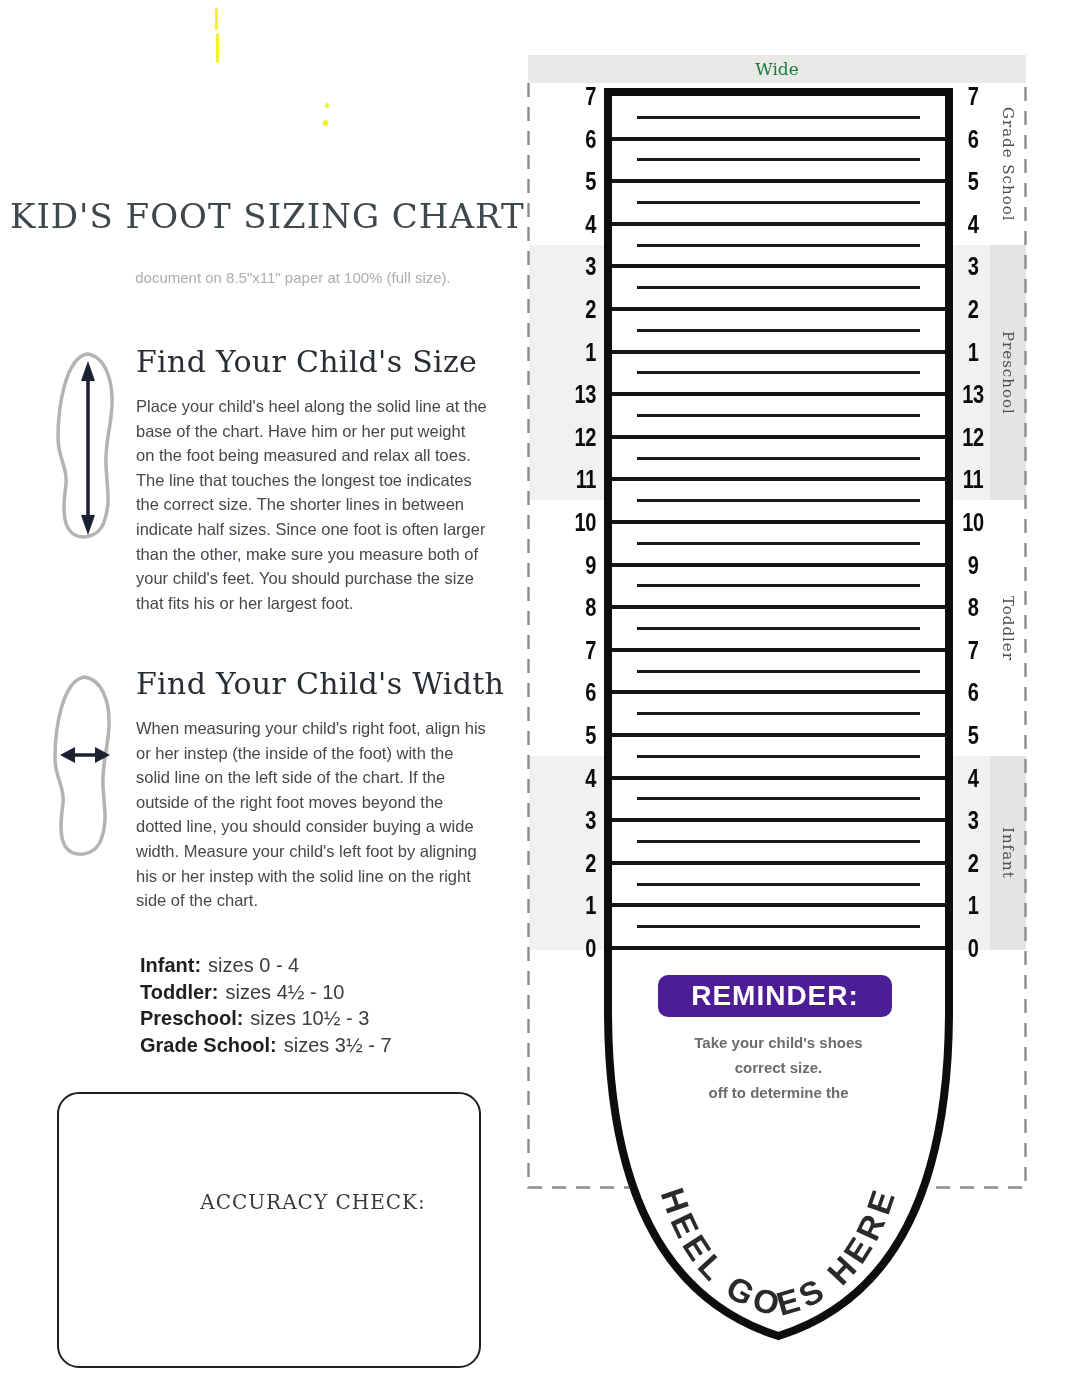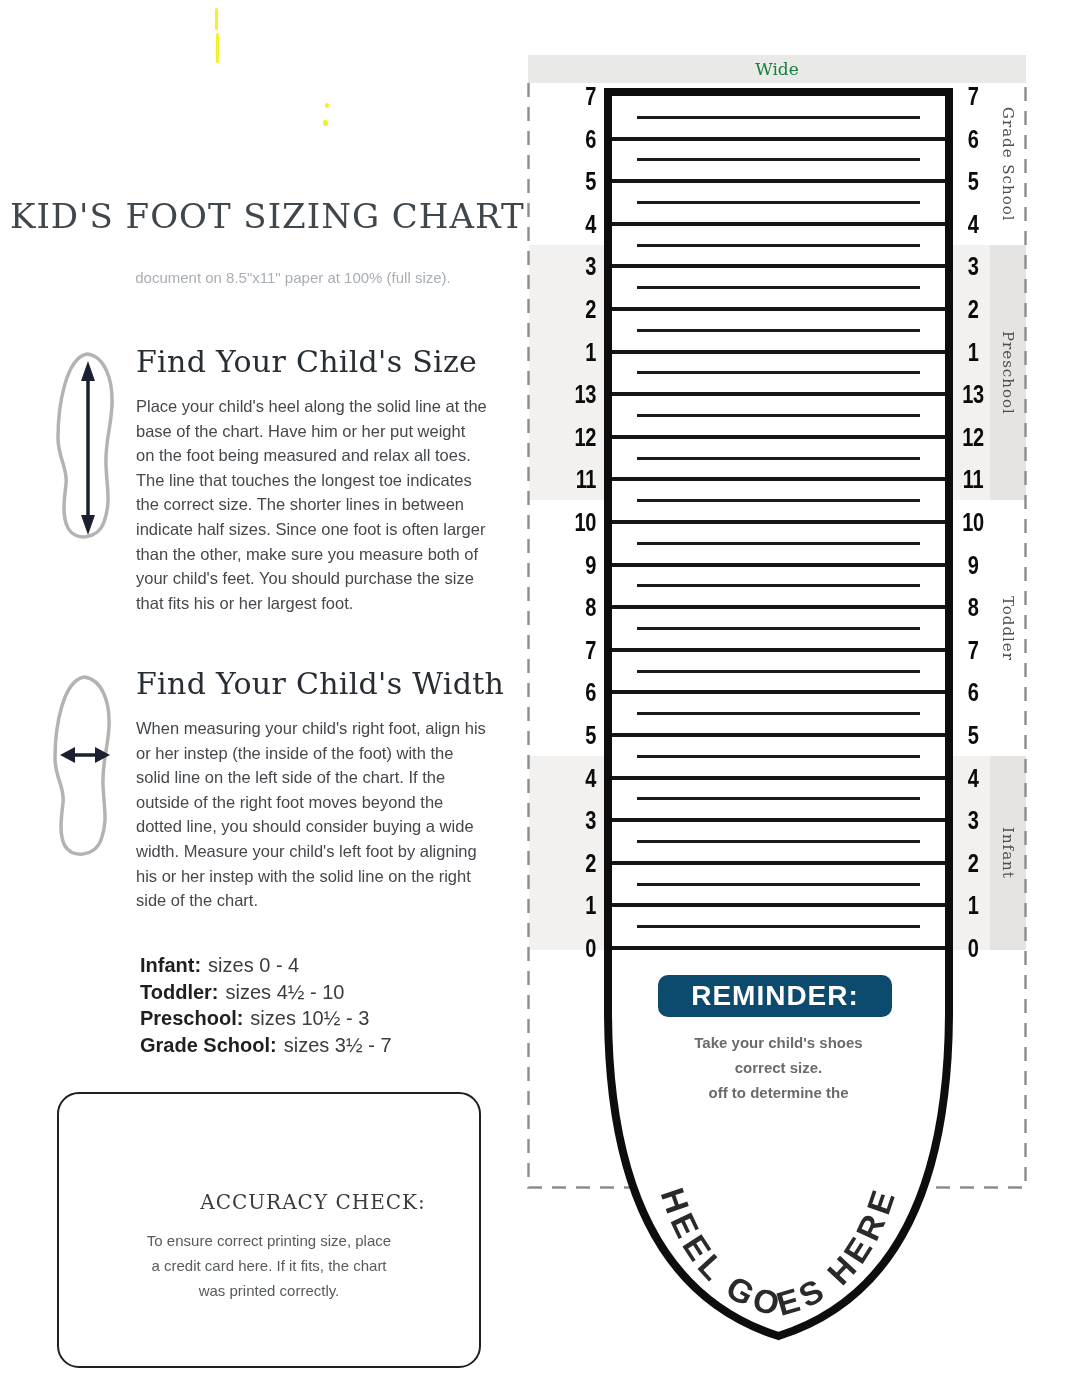--- a/index.html
+++ b/index.html
@@ -90,25 +90,20 @@
 
   <div class="ranges">
     <div class="range-row"><b>Infant:</b><span>sizes 0 - 4</span></div>
     <div class="range-row"><b>Toddler:</b><span>sizes 4½ - 10</span></div>
     <div class="range-row"><b>Preschool:</b><span>sizes 10½ - 3</span></div>
     <div class="range-row"><b>Grade School:</b><span>sizes 3½ - 7</span></div>
   </div>
 
   <div class="acc">
     <div class="acc-h">ACCURACY CHECK:</div>
-    <div class="acc-b">
-      <div>To ensure correct printing size, place</div>
-      <div>a credit card here. If it fits, the chart</div>
-      <div>was printed correctly.</div>
-    </div>
   </div>
 
   <div id="bands">
       <div class="band" style="left: 529px; width: 75px; top: 245px; height: 255px; background: rgb(242, 241, 239);"></div>
       <div class="band" style="left: 953px; width: 37px; top: 245px; height: 255px; background: rgb(242, 241, 239);"></div>
       <div class="catband" style="left: 990px; width: 36px; top: 245px; height: 255px; background: rgb(229, 228, 226);"></div>
       <div class="band" style="left: 529px; width: 75px; top: 756px; height: 194px; background: rgb(242, 241, 239);"></div>
       <div class="band" style="left: 953px; width: 37px; top: 756px; height: 194px; background: rgb(242, 241, 239);"></div>
       <div class="catband" style="left: 990px; width: 36px; top: 756px; height: 194px; background: rgb(229, 228, 226);"></div>
     </div>
@@ -211,21 +206,21 @@
       <div class="hline" style="top: 882.6px;"></div>
       <div class="num num-l" style="top: 890.4px;">1</div>
       <div class="num num-r" style="top: 890.4px;">1</div>
       <div class="wline" style="top: 903.4px; background: rgb(21, 21, 21);"></div>
       <div class="hline" style="top: 925.2px;"></div>
       <div class="num num-l" style="top: 933px;">0</div>
       <div class="num num-r" style="top: 933px;">0</div>
       <div class="wline" style="top: 946px; background: rgb(21, 21, 21);"></div>
     </div>
 
-  <div class="rem-badge" style="background: #0c4a6e;">
+  <div class="rem-badge" style="background: #4c1d95;">
     <span>REMINDER:</span>
   </div>
   <div class="rem-text">
     <div>Take your child's shoes</div>
     <div>correct size.</div>
     <div>off to determine the</div>
   </div>
 
 </div>
 

